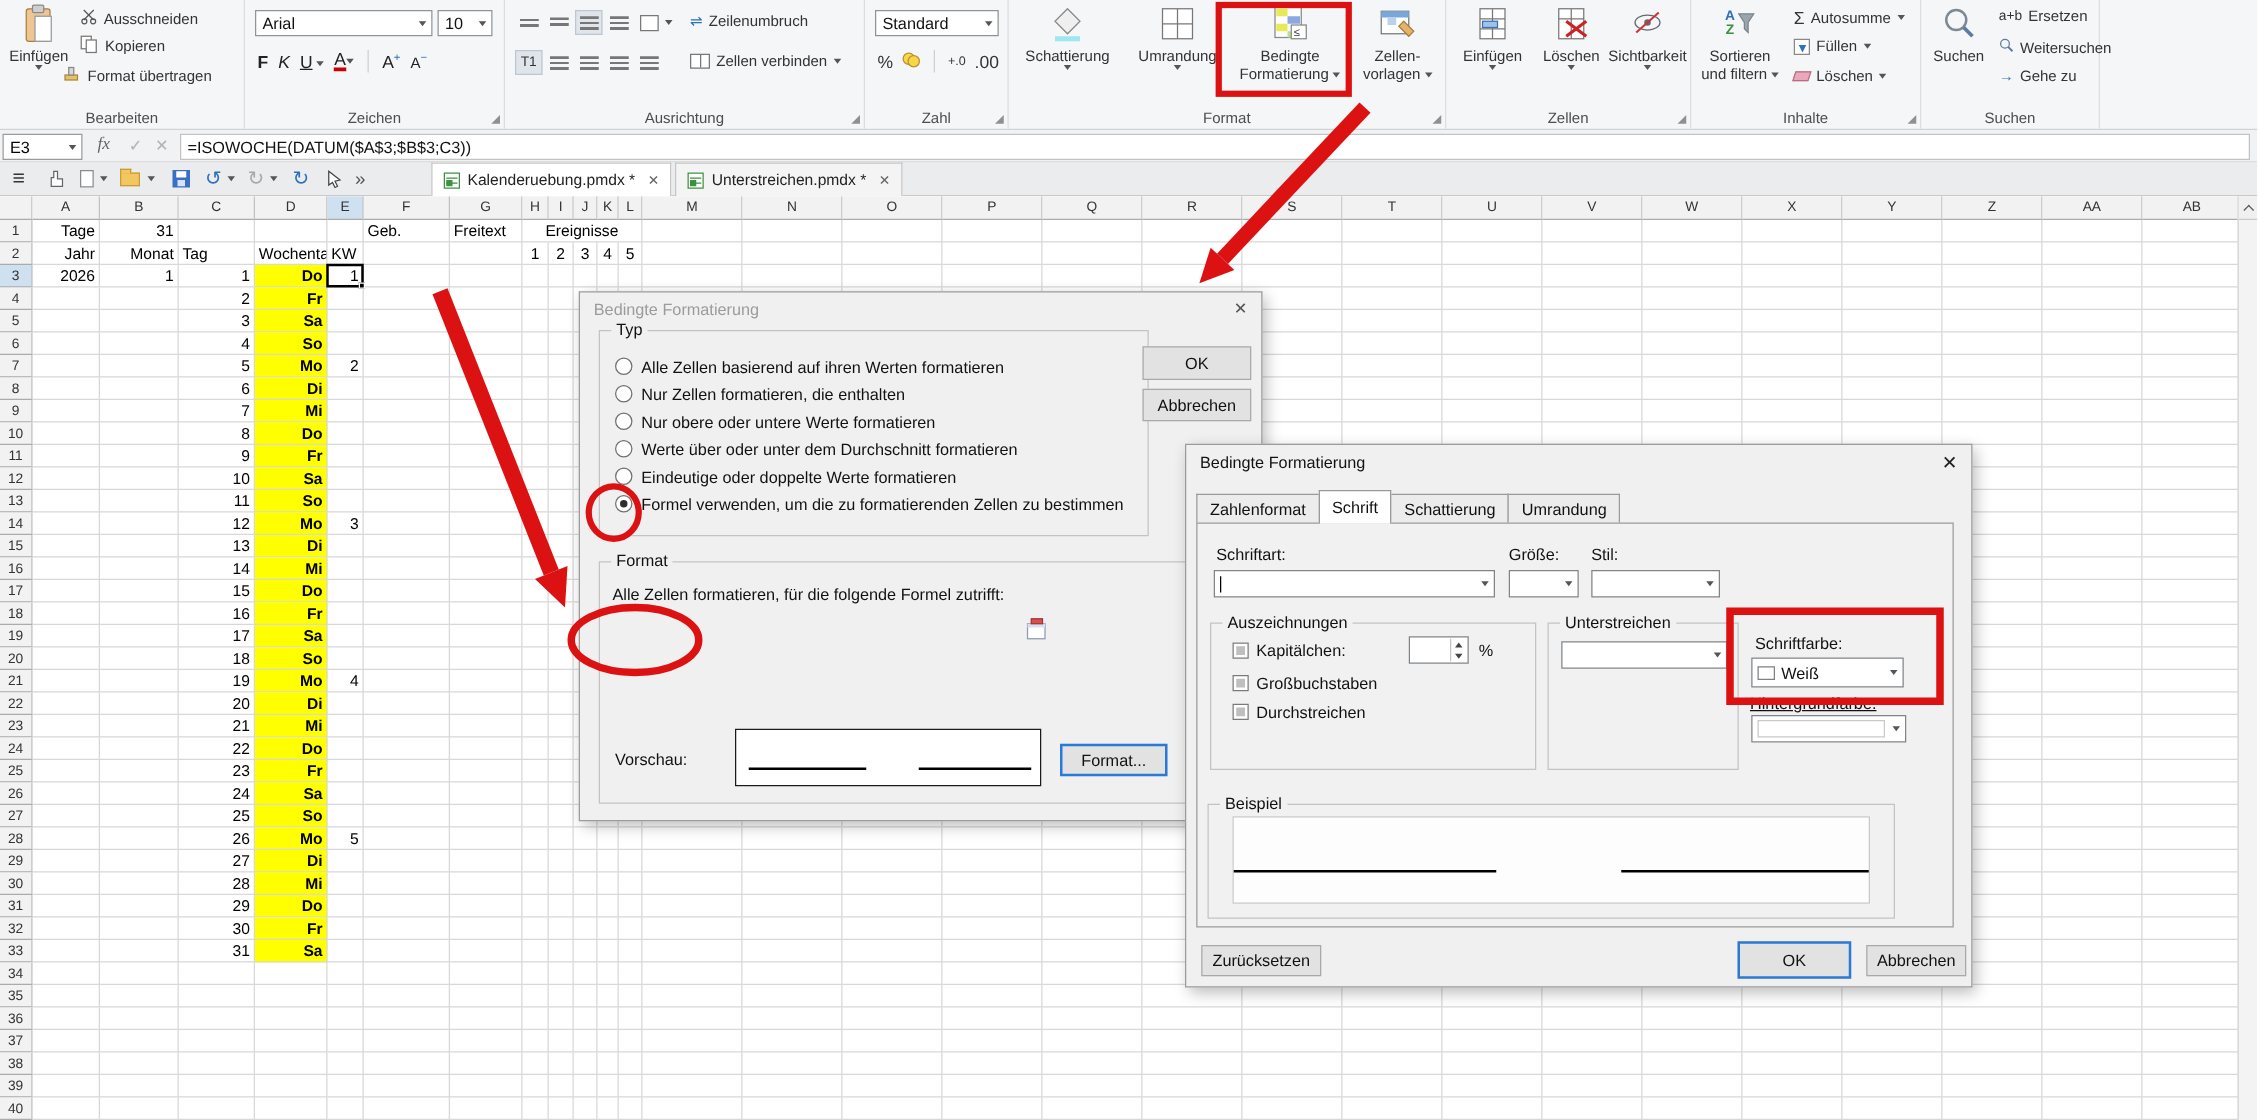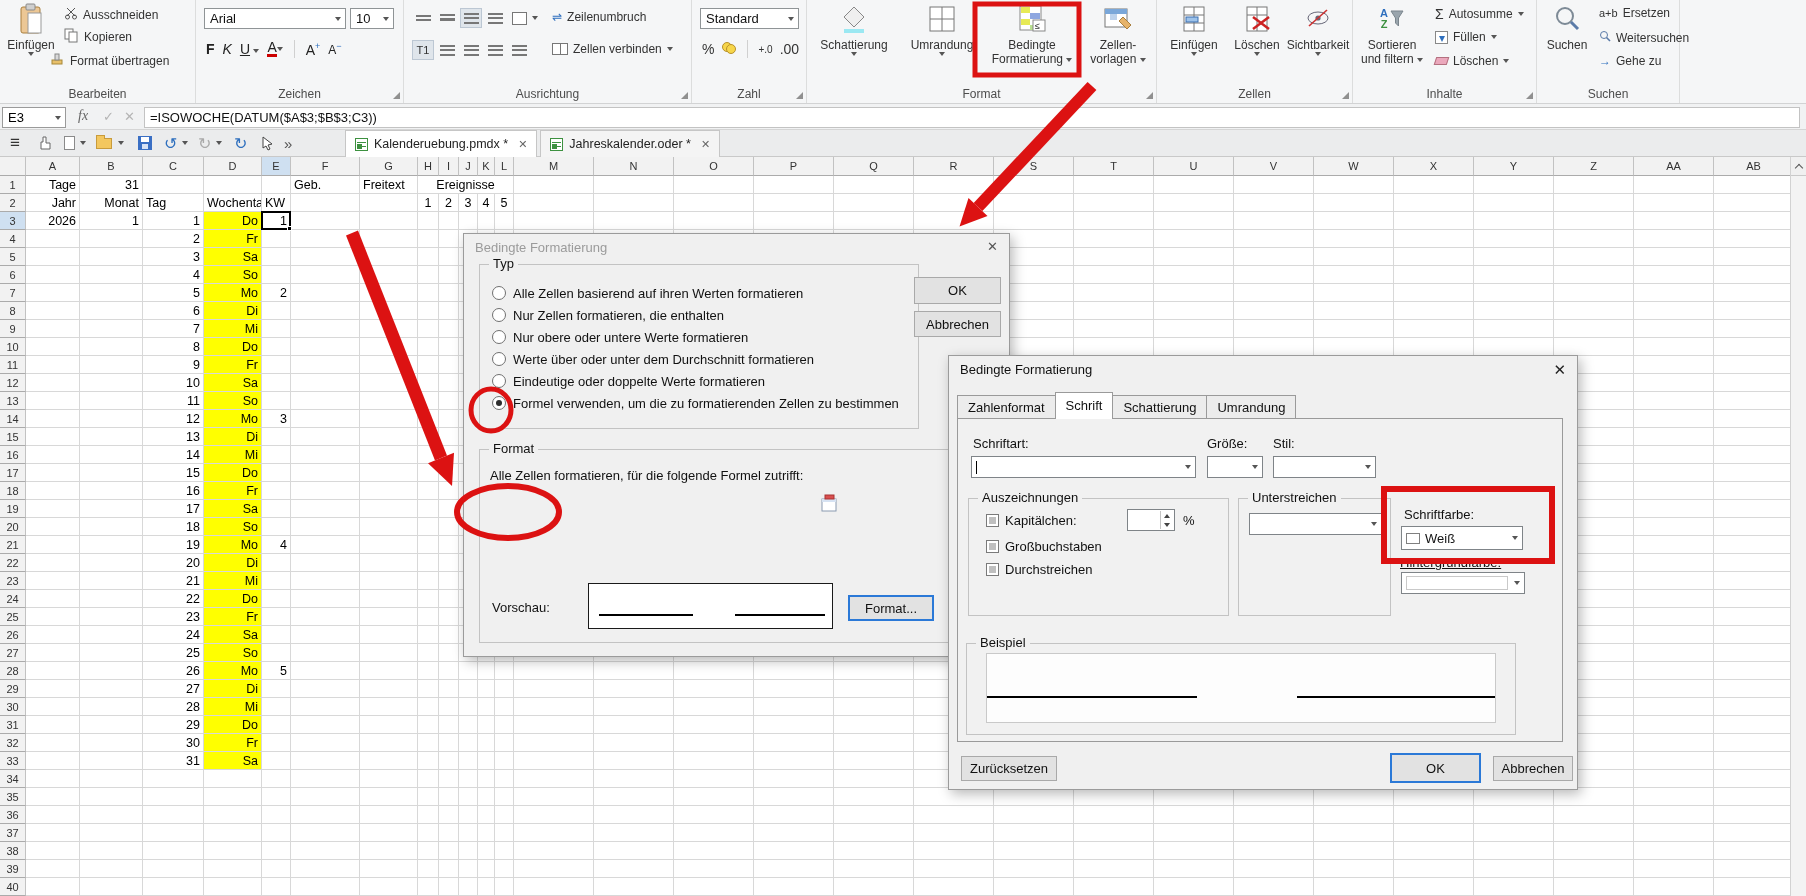--- a/index.html
+++ b/index.html
@@ -45,21 +45,21 @@
   
   #grid{position:absolute;left:0;top:157px;width:1806px;height:739px;background:#fff;overflow:hidden;z-index:1;}
   .ghead{display:flex;height:19px;}
   .grow{display:flex;height:18px;}
   .gh{flex:none;background:#f2f2f2;border-right:1px solid #c2c2c2;border-bottom:1px solid #ababab;font-size:11px;color:#333;display:flex;align-items:center;justify-content:center;}
   .gh.hsel{background:#cfe0f1;}
   .gc{flex:none;border-right:1px solid #d8d8d8;border-bottom:1px solid #d8d8d8;font-size:12.5px;color:#000;display:flex;align-items:center;overflow:hidden;white-space:nowrap;}
   .gc.al-r{justify-content:flex-end;padding-right:3px;}
   .gc.al-l{justify-content:flex-start;padding-left:3px;}
   .gc.al-c{justify-content:center;}
-  .gc.yellow{background:var(--yellow,#ffff00);}
+  .gc.yellow{background:var(--yellow,#ffff00);font-weight:bold;}
   #selbox{position:absolute;border:2px solid #000;z-index:2;}
   #selbox .handle{position:absolute;right:-3px;bottom:-3px;width:5px;height:5px;background:#000;border:1px solid #fff;}
   #vscroll{position:absolute;right:0;top:0;width:16px;height:739px;background:#f3f3f3;border-left:1px solid #d2d2d2;}
   #vscroll .sup{position:absolute;top:0;left:0;width:15px;height:19px;background:#f0f0f0;border-bottom:1px solid #c9c9c9;display:flex;align-items:center;justify-content:center;}
   .upchev{width:6px;height:6px;border-left:1px solid #555;border-top:1px solid #555;transform:rotate(45deg);margin-top:3px;}
 
   
   .dlg{position:absolute;background:#f0f0f0;border:1px solid #9b9b9b;box-shadow:3px 4px 12px rgba(0,0,0,.28);}
   #dlg1{z-index:20;}
   #dlg2{z-index:30;}
@@ -464,21 +464,21 @@
       </span>
     <span class="qitem" style="left:284px;color:#555">»</span>
     <div id="doc-tabs">
         <div class="dtabdoc active">
           <span class="tabico"></span>
           <span>Kalenderuebung.pmdx *</span>
           <span class="tclose">✕</span>
         </div>
         <div class="dtabdoc">
           <span class="tabico"></span>
-          <span>Jahreskalender.oder *</span>
+          <span>Unterstreichen.pmdx *</span>
           <span class="tclose">✕</span>
         </div>
       </div>
   </div>
 
   <div id="grid">
       <div class="ghead">
         <div class="gh" style="width: 26px;"></div>
         <div class="gh" style="width: 54px;">A</div>
         <div class="gh" style="width: 63px;">B</div>

